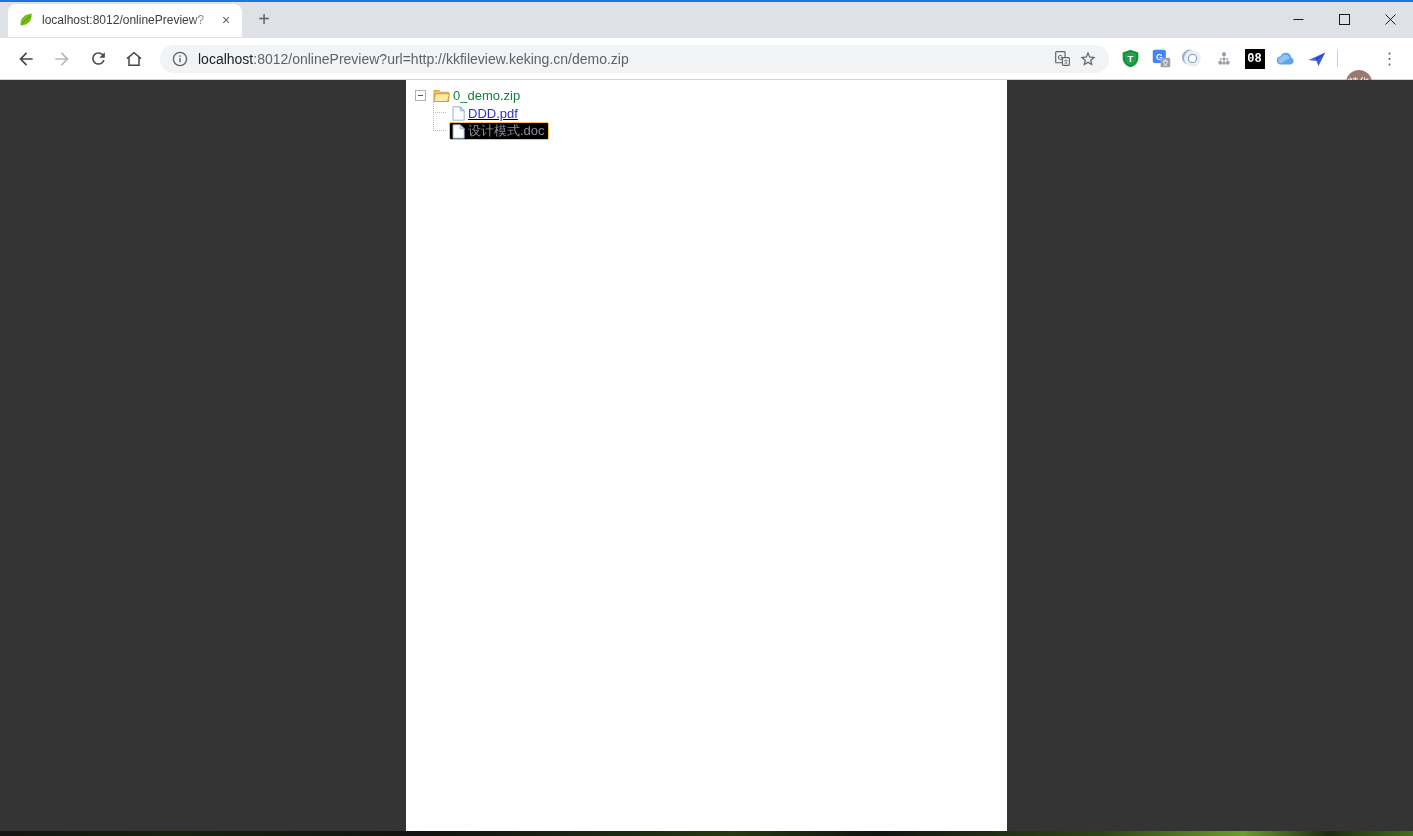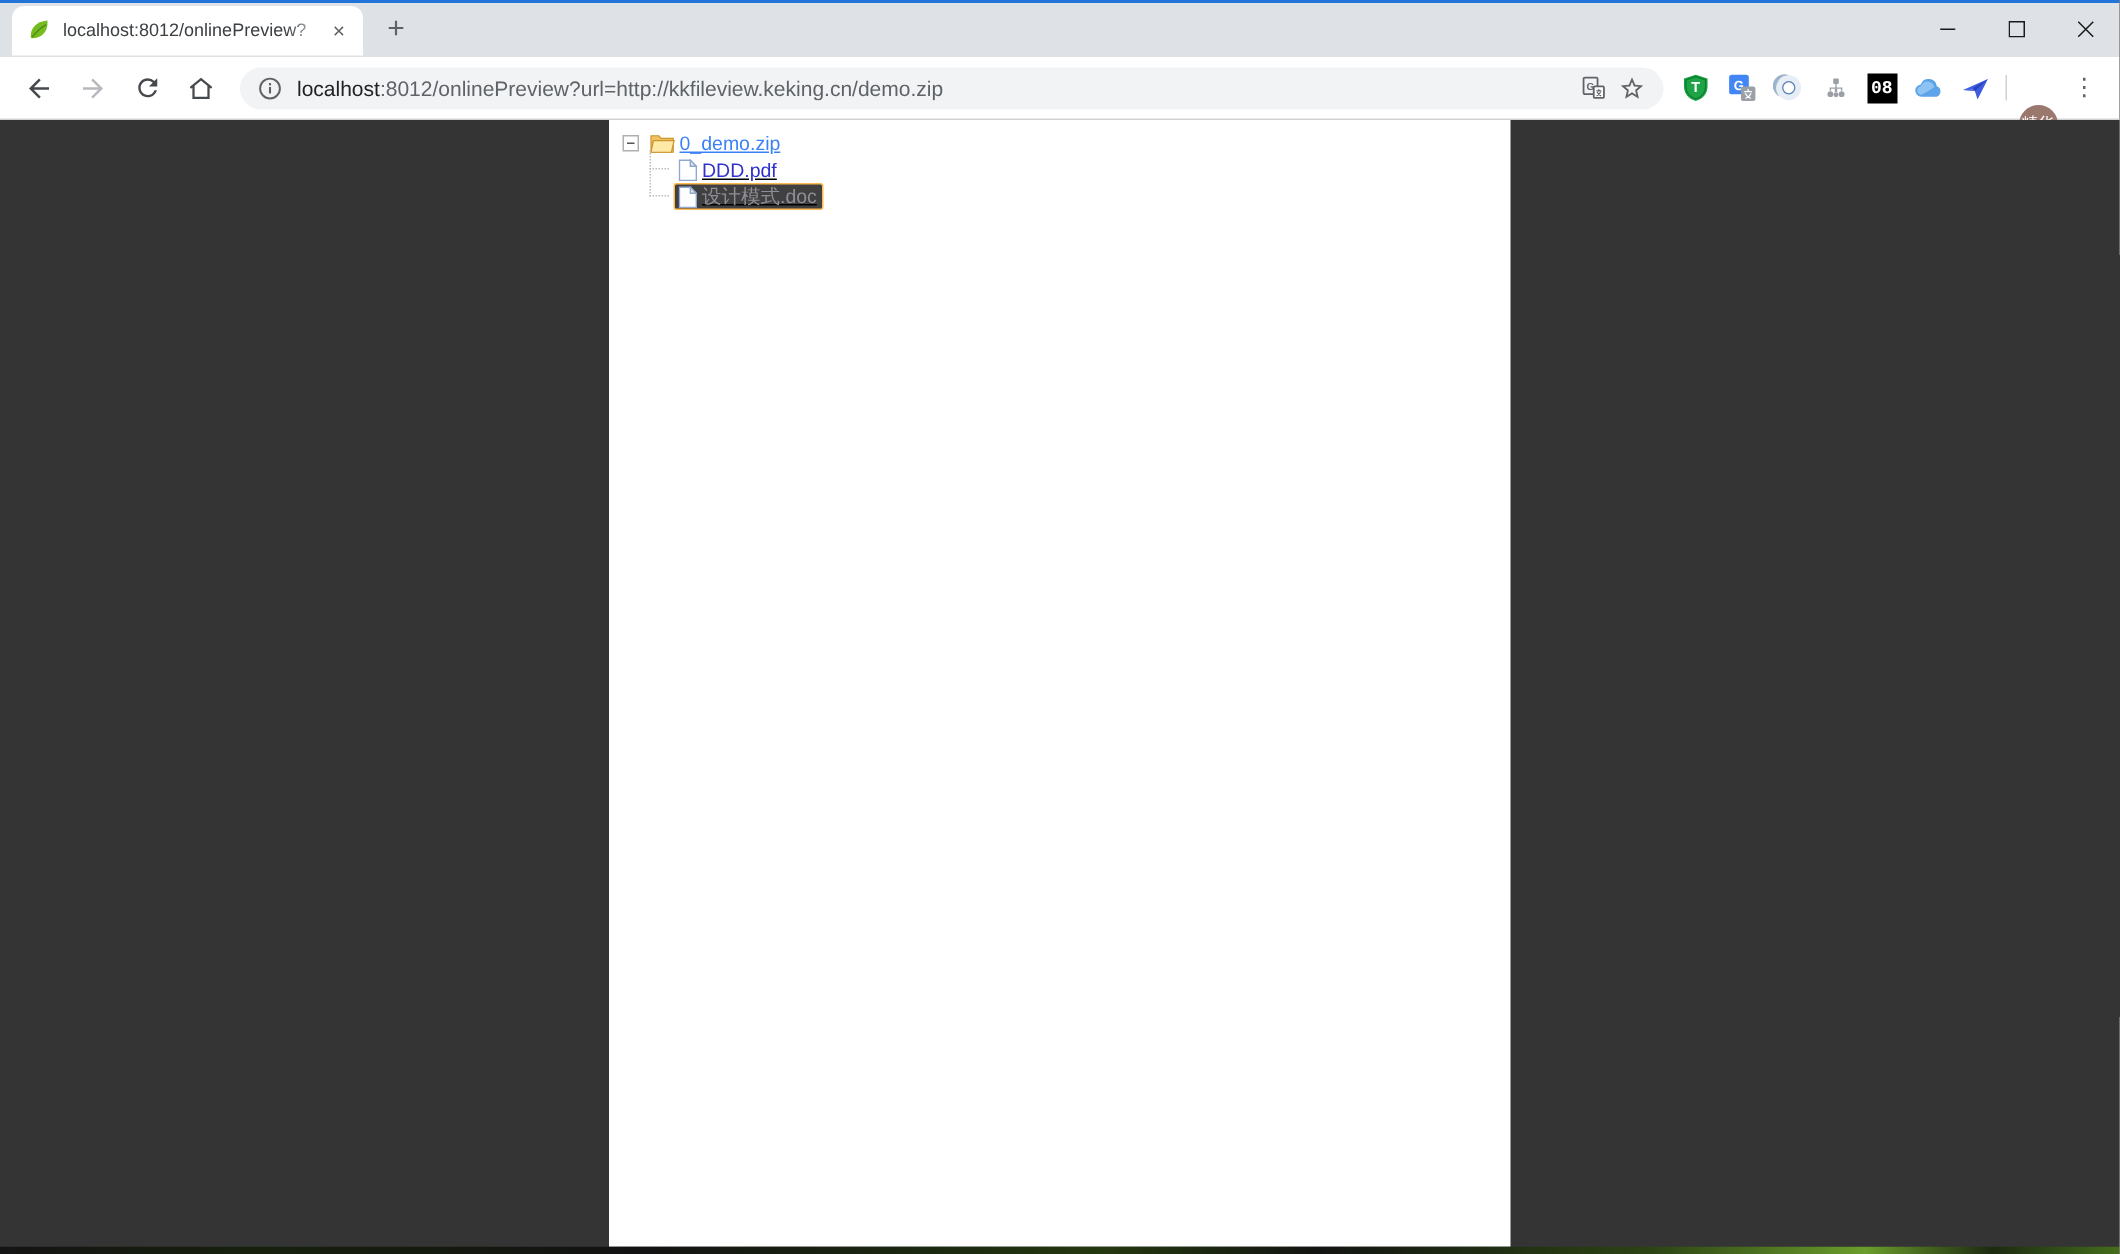--- a/index.html
+++ b/index.html
@@ -52,33 +52,33 @@
 
   
   .tree { padding:6px 0 0 9px; font-size:13px; list-style:none; }
   .tree-row { display:flex; align-items:center; height:18px; }
   .switch { width:11px; height:11px; flex:none; border:1px solid #b0b0b0; background:#fff;
             position:relative; margin-right:5px; }
   .switch::after { content:''; position:absolute; left:2px; right:2px; top:4px; height:1px; background:#555; }
   .node { display:inline-flex; align-items:center; height:18px; padding:0 3px 0 1px;
           border:1px solid transparent; text-decoration:none; }
   .node .icon { flex:none; display:flex; margin-right:3px; }
-  .node .label { color:#3b82f6; white-space:nowrap;text-decoration:underline; }
+  .node .label { color:#15803d; white-space:nowrap; }
   .children { list-style:none; margin-left:18px; position:relative; }
   .children::before { content:''; position:absolute; left:0; top:-4px; bottom:9px;
                       border-left:1px dotted #bdbdbd; }
   .file-row { display:flex; align-items:center; height:18px;text-decoration:underline; }
   .connector { width:16px; height:18px; flex:none; position:relative; }
   .connector::before { content:''; position:absolute; left:0; right:3px; top:8px;
                        border-top:1px dotted #bdbdbd; }
   .file-node { display:inline-flex; align-items:center; height:18px; padding:0 3px 0 2px;
                border:1px solid transparent; text-decoration:none; }
   .file-node .icon { flex:none; display:flex; margin-right:3px; }
   .file-node .label { color:#3030cf; white-space:nowrap; }
-  .file-node.selected { background:#404040; border:1px solid #ffb951; border-radius:2px;justify-content:flex-end; }
+  .file-node.selected { background:#000000; border:1px solid #ffb951; border-radius:2px;justify-content:flex-end; }
   .file-node.selected .label { color:#8e8e99; }
 
   
   .desktop-strip { height:5px; background:linear-gradient(90deg,#141414 0%,#17200d 12%,#121212 30%,
                    #1c2a10 45%, #24380f 52%, #121411 62%, #2c4414 78%, #6b9d2c 88%, #1c2a10 94%, #446e1c 100%); }
 </style>
 </head>
 <body>
 
 <div class="screen">

